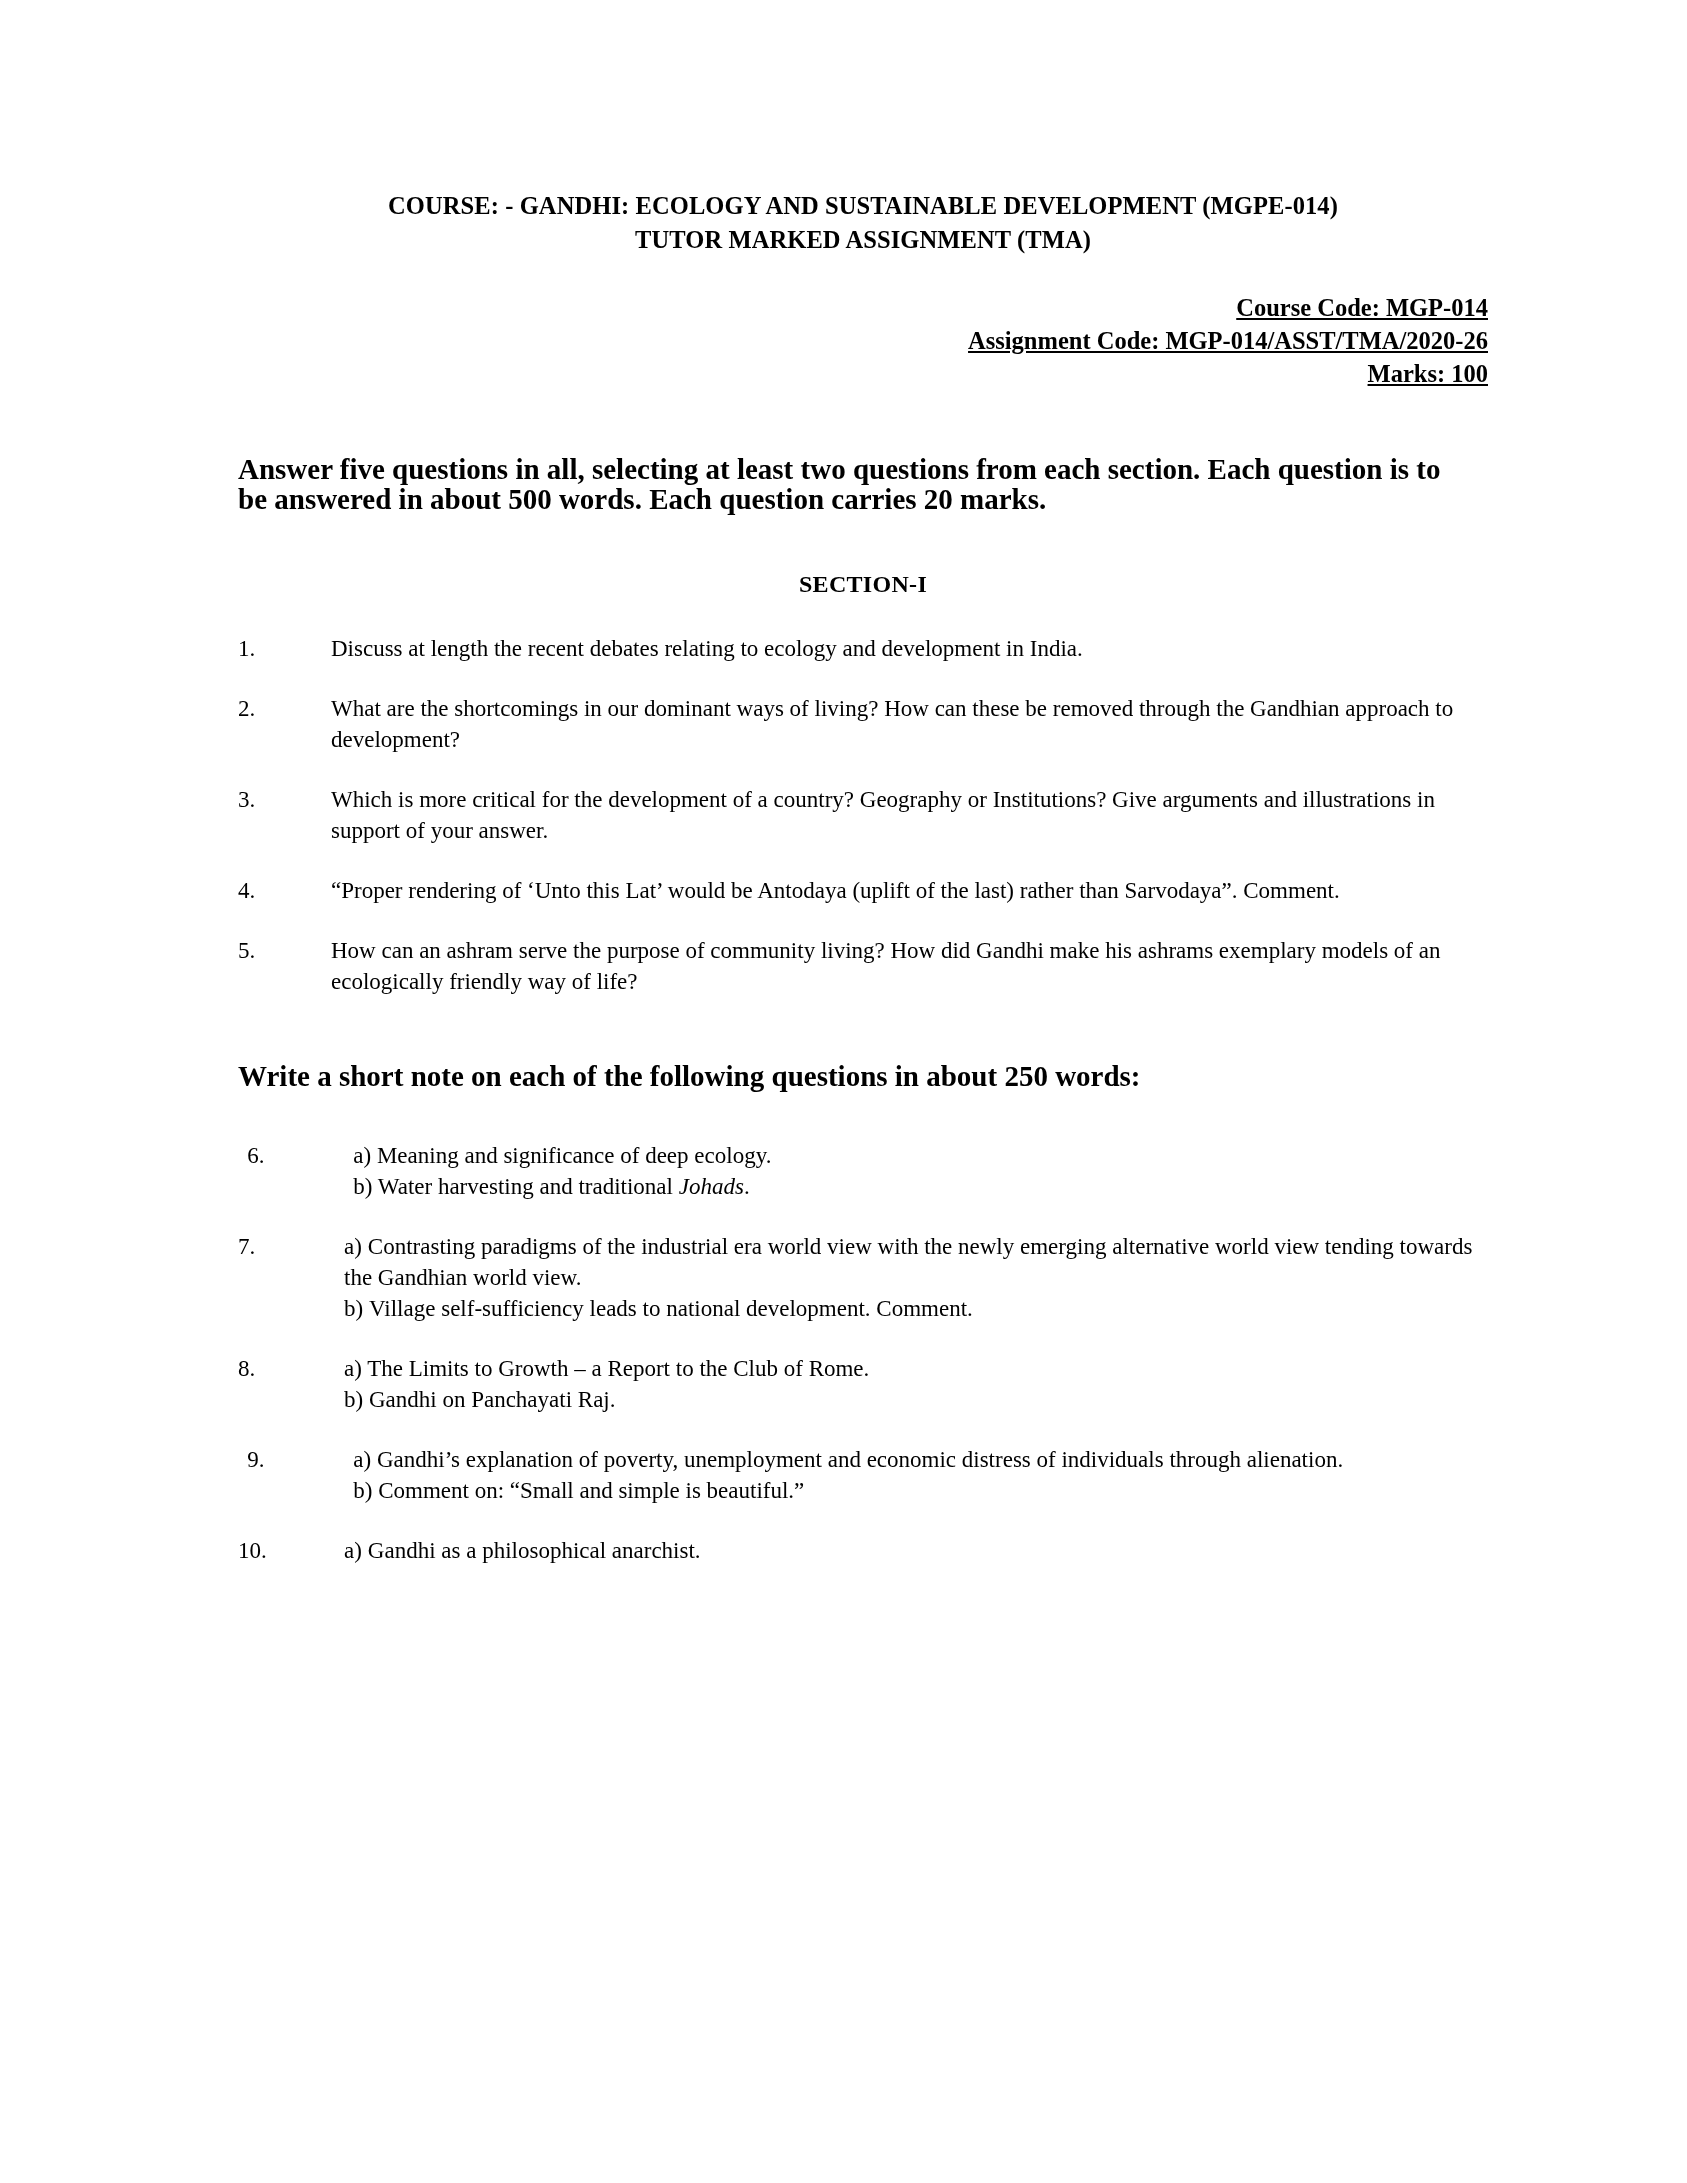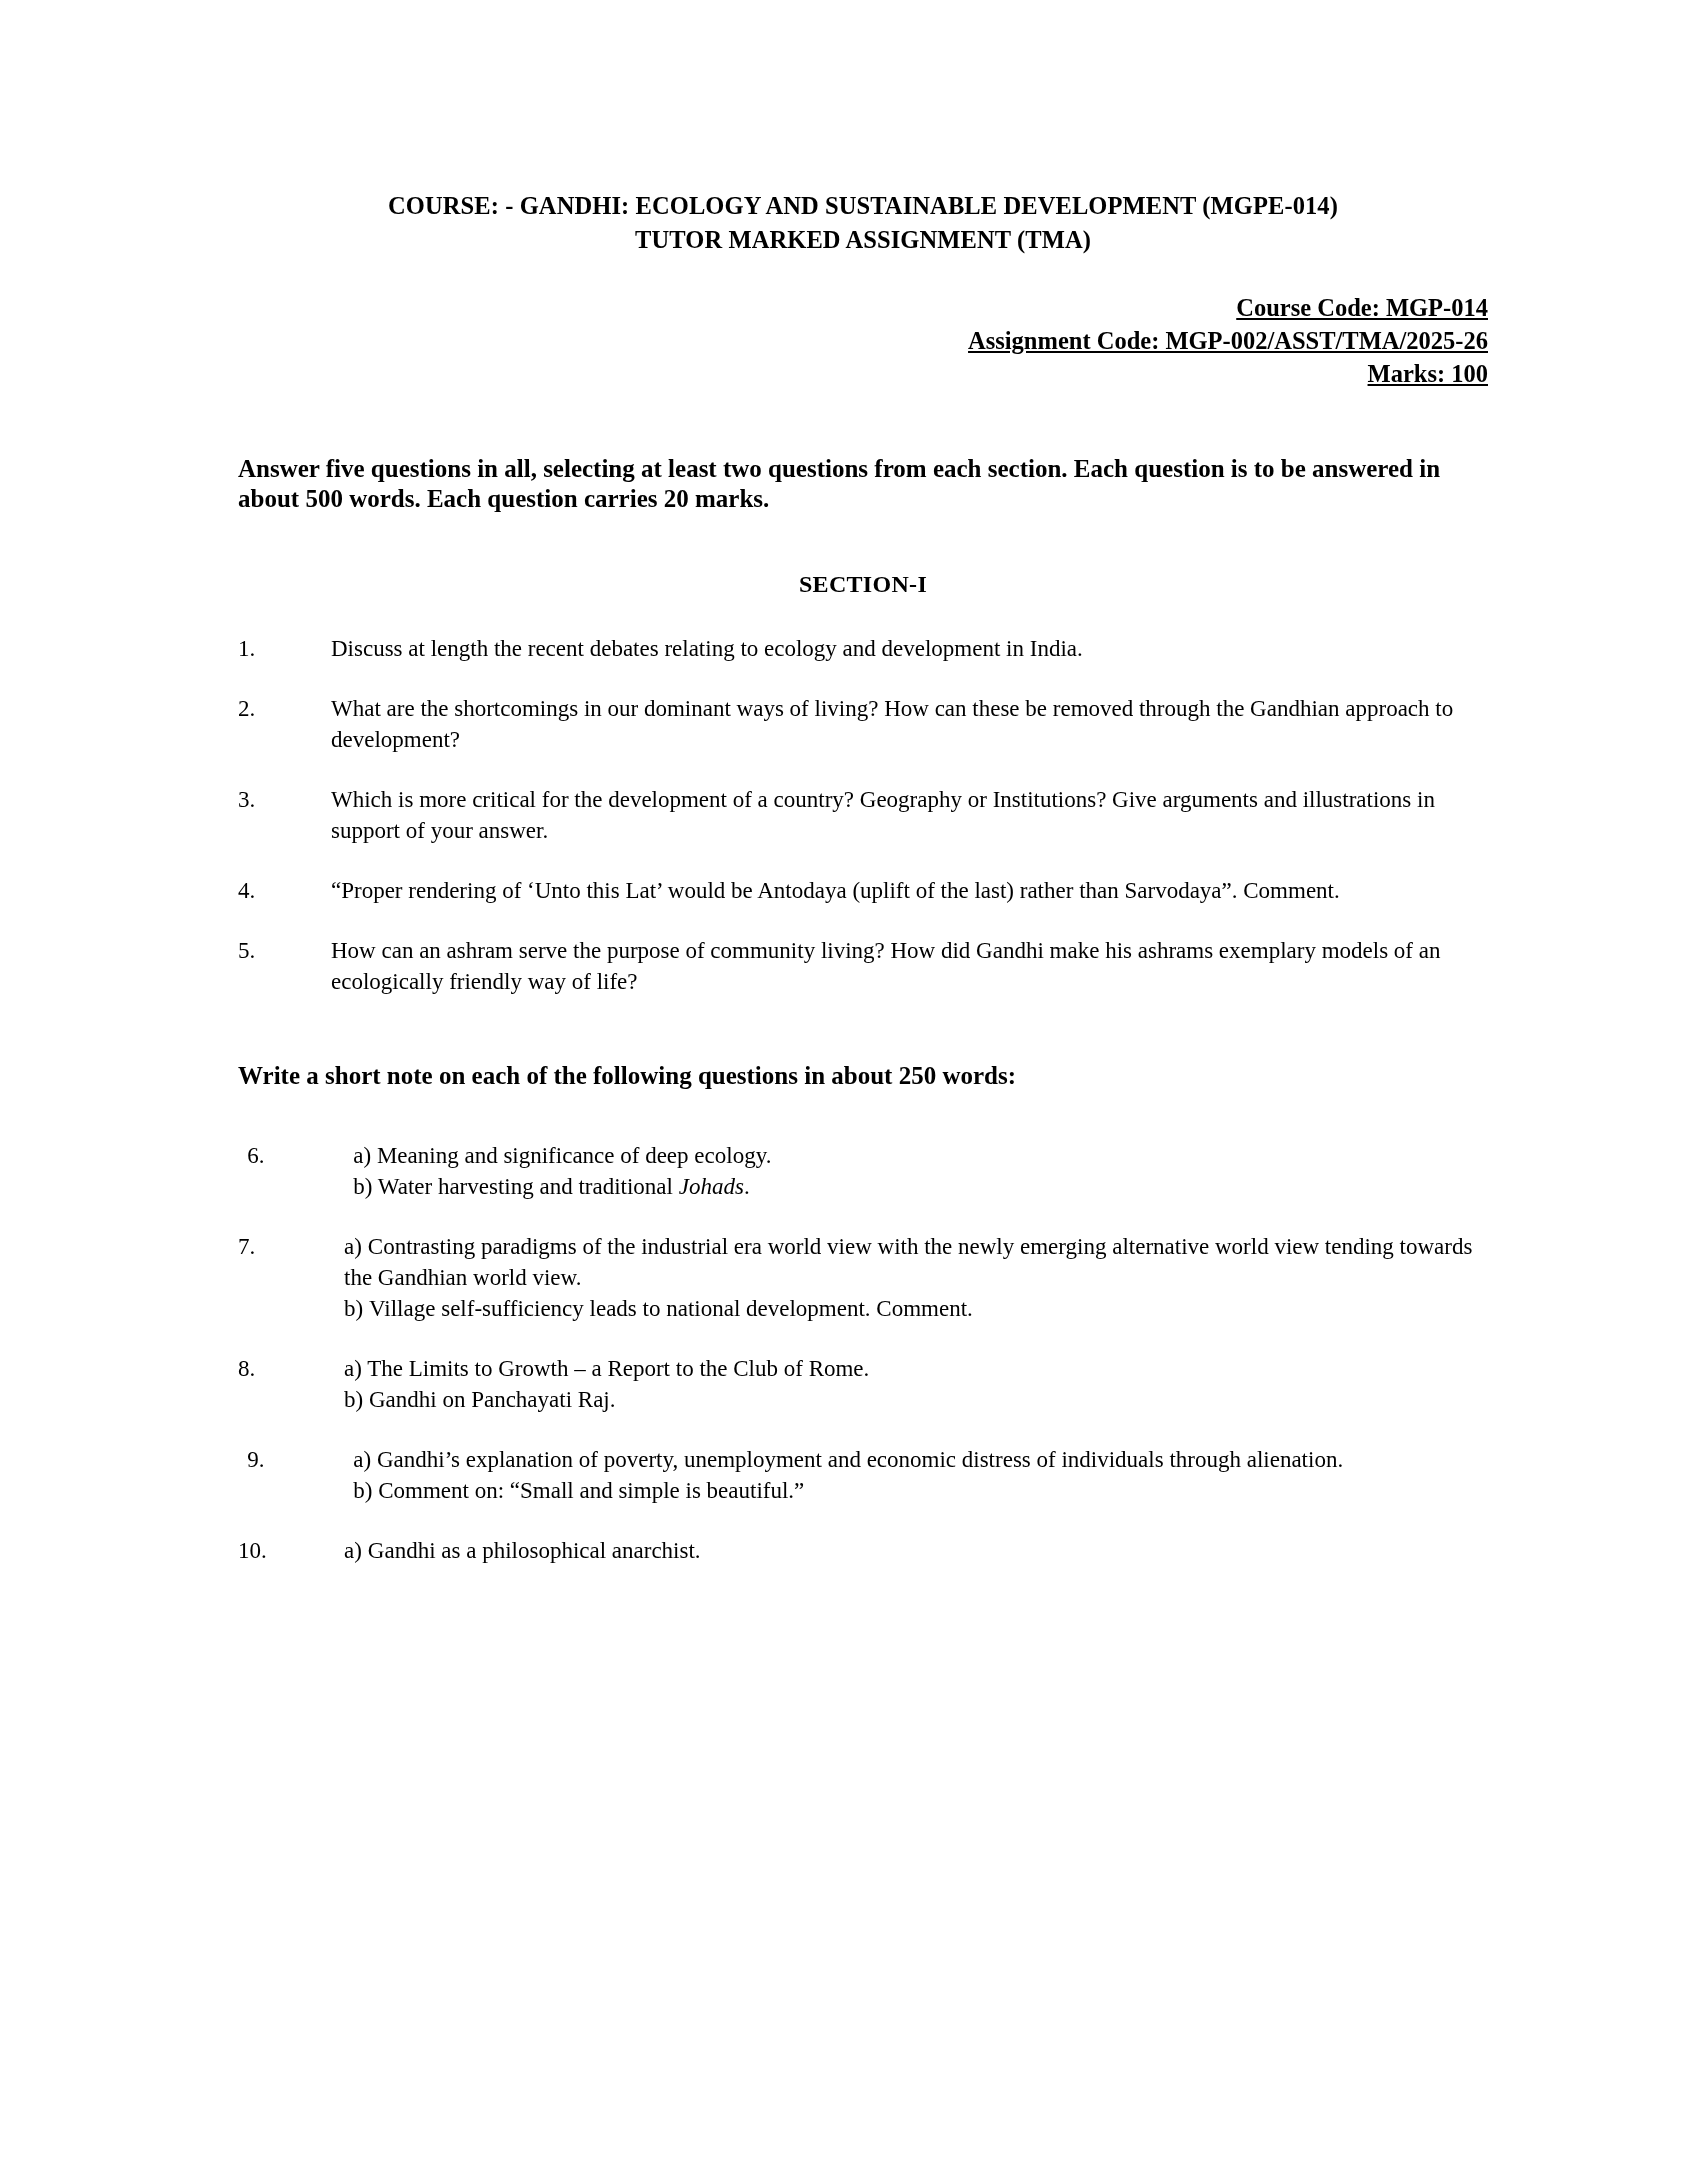--- a/index.html
+++ b/index.html
@@ -42,21 +42,21 @@
     font-weight: bold;
     font-size: 24.5px;
     line-height: 33px;
     text-decoration: underline;
   }
   .code-block div { white-space: nowrap; }
 
   .instruction {
     margin-top: 64px;
     font-weight: bold;
-    font-size: 25px;
+    font-size: 29px;
     line-height: 30px;
     text-align: left;
     max-width: 1231px;
   }
 
   .section-heading {
     margin-top: 56px;
     text-align: center;
     font-weight: bold;
     font-size: 24px;
@@ -121,21 +121,21 @@
 <div class="page">
   <div class="content">
 
     <div class="doc-title">
       <span>COURSE: - GANDHI: ECOLOGY AND SUSTAINABLE DEVELOPMENT (MGPE-014)</span>
       <span class="line2">TUTOR MARKED ASSIGNMENT (TMA)</span>
     </div>
 
     <div class="code-block">
       <div>Course Code: MGP-014</div>
-      <div>Assignment Code: MGP-002/ASST/TMA/2025-26</div>
+      <div>Assignment Code: MGP-014/ASST/TMA/2020-26</div>
       <div>Marks: 100</div>
     </div>
 
     <div class="instruction">Answer five questions in all, selecting at least two questions from each section. Each question is to be answered in about 500 words. Each question carries 20 marks.</div>
 
     <div class="section-heading">SECTION-I</div>
 
     <div class="qlist">
       <div class="q-row">
         <div class="q-num">1.</div>

